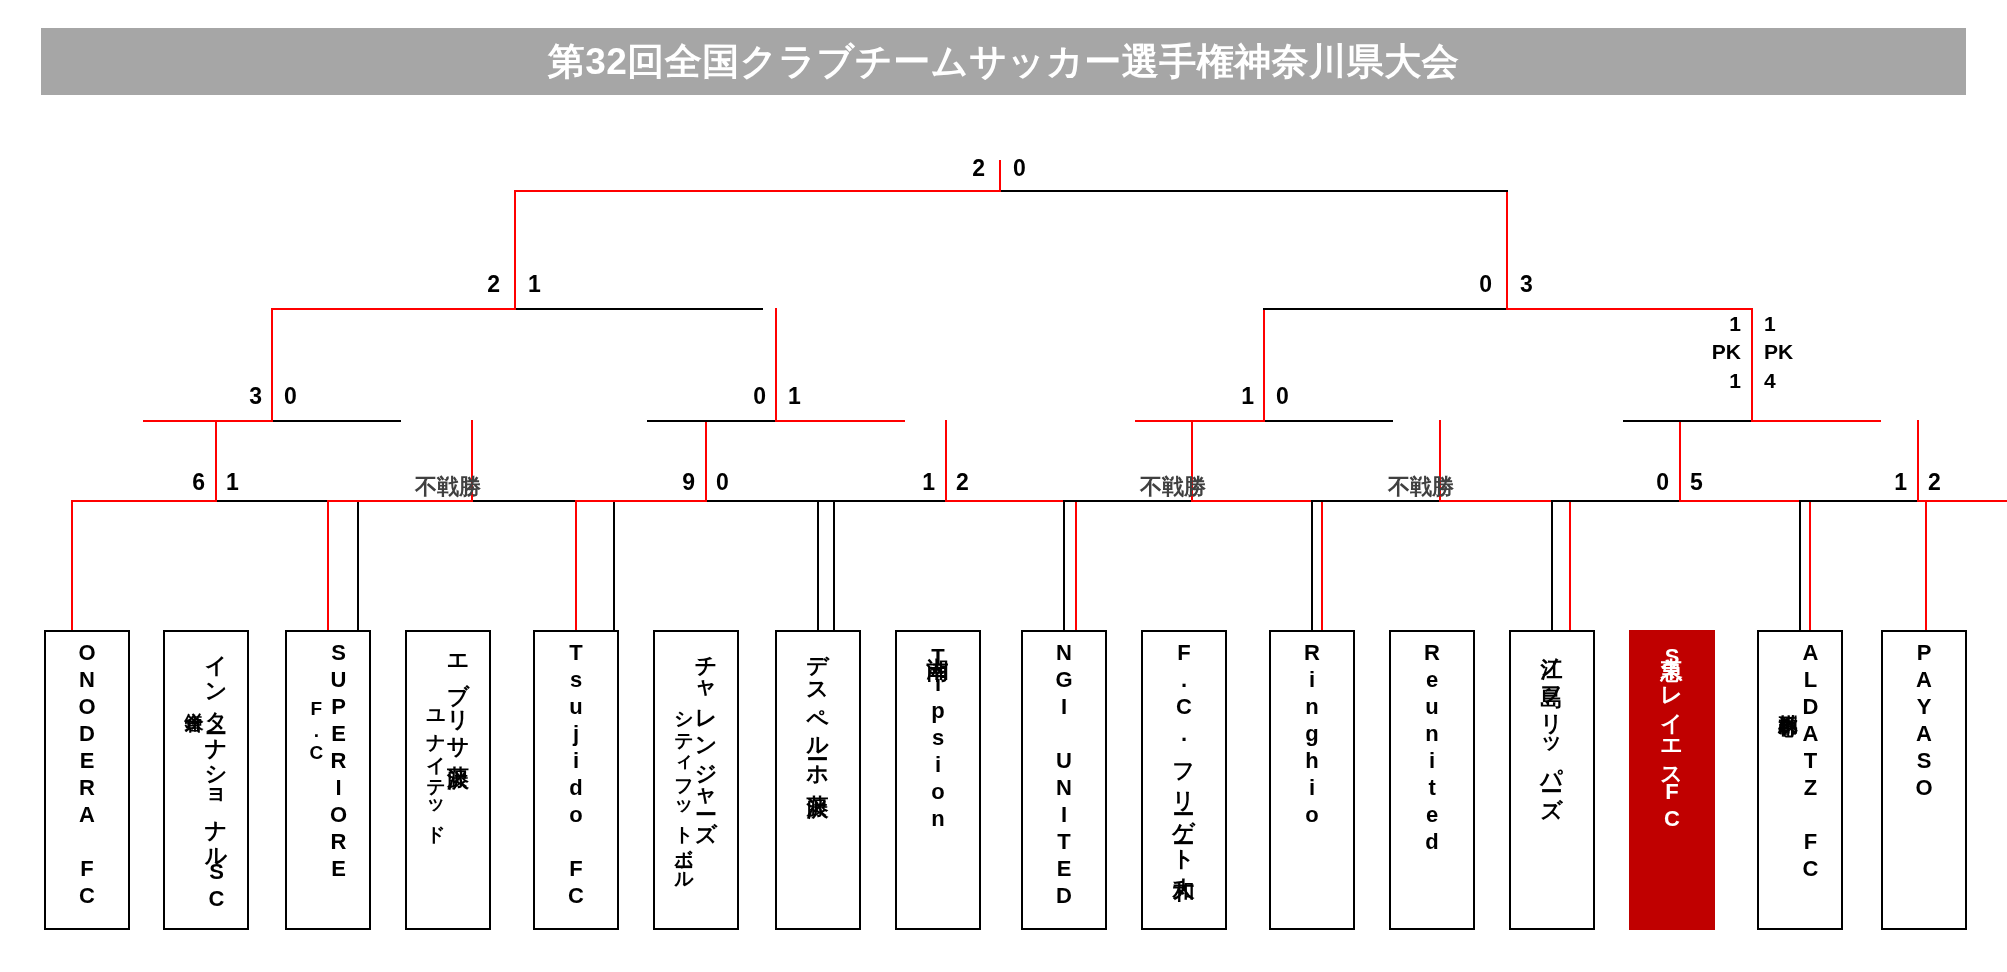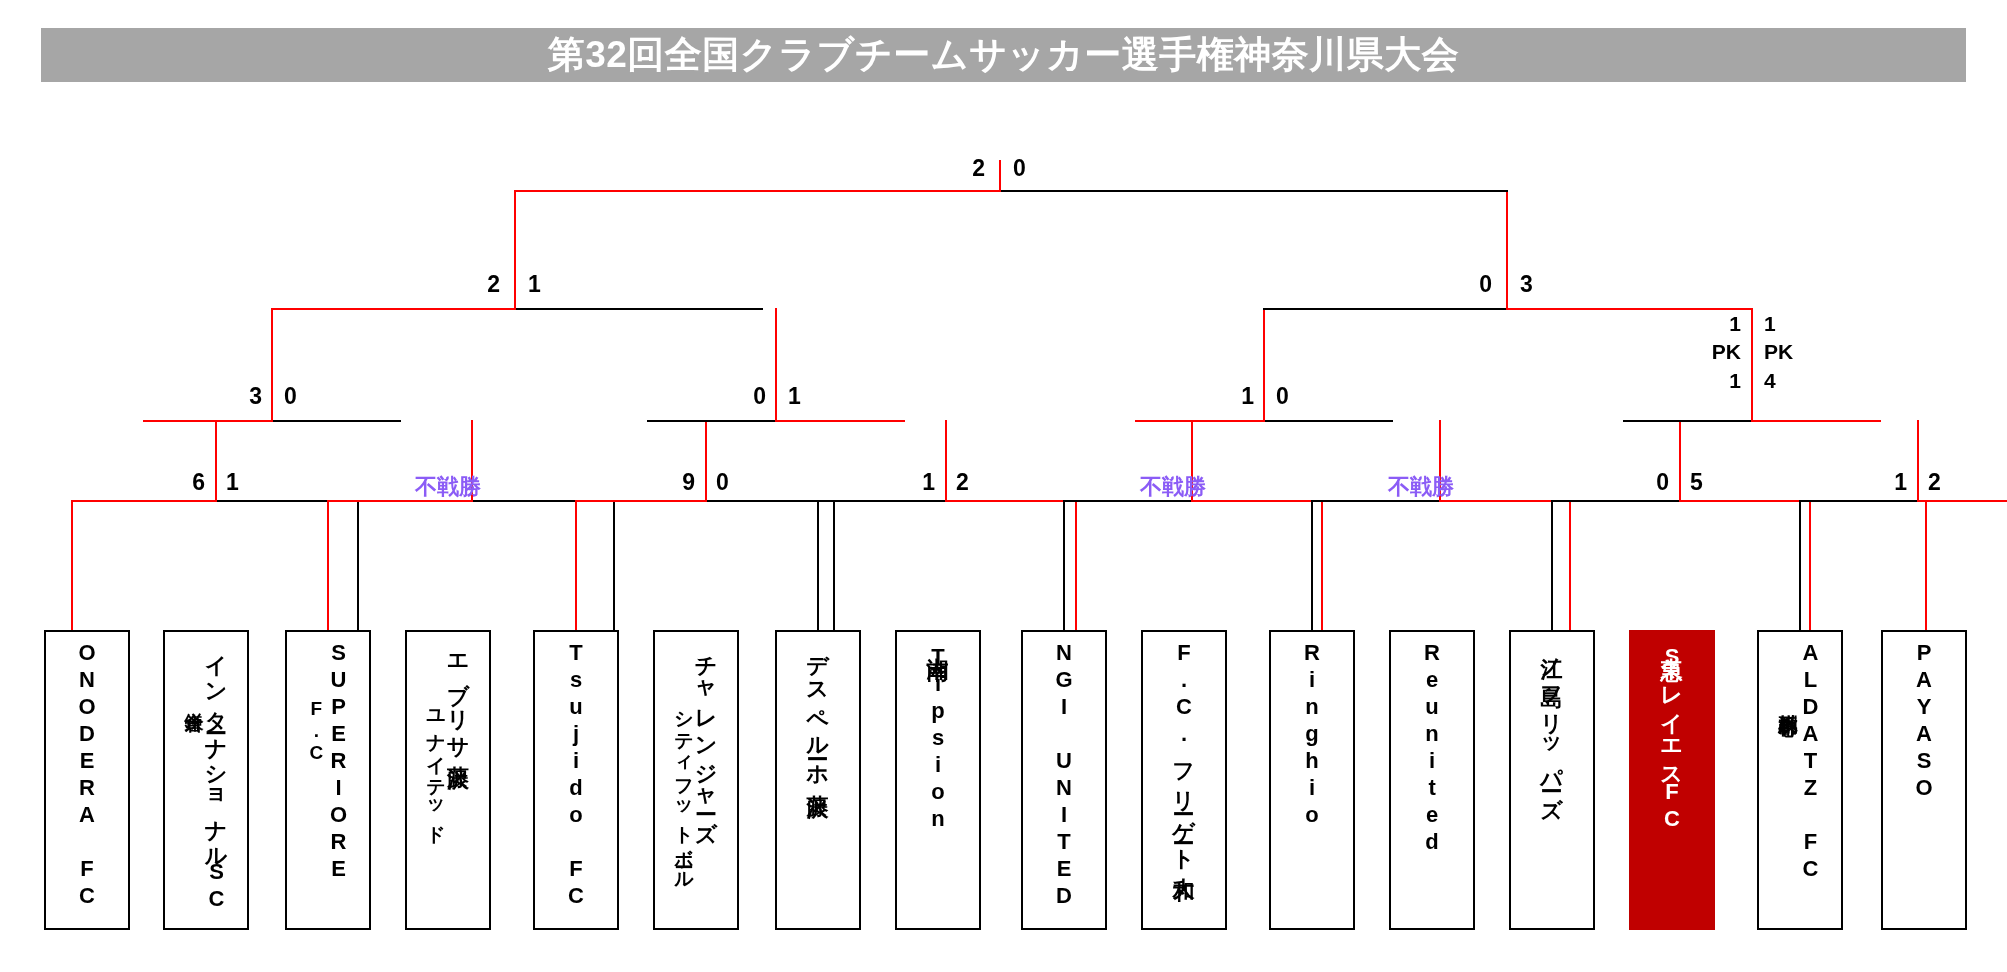--- a/index.html
+++ b/index.html
@@ -19,21 +19,21 @@
     height: 972px;
     background: #ffffff;
   }
 
   
   #title-banner {
     position: absolute;
     left: 41px;
     top: 28px;
     width: 1925px;
-    height: 54px;
+    height: 67px;
     background: #a6a6a6;
     display: flex;
     align-items: center;
     justify-content: center;
   }
   #title-text {
     color: #ffffff;
     font-size: 37px;
     font-weight: bold;
     letter-spacing: 0.5px;
@@ -61,21 +61,21 @@
   .score.r { text-align: right; }
   .score.l { text-align: left; }
   .score.pk {
     font-size: 21px;
     line-height: 1.35;
   }
   .walkover {
     position: absolute;
     font-size: 22px;
     font-weight: bold;
-    color: #8b5cf6;
+    color: #404040;
     white-space: nowrap;
   }
 
   
   .team-box {
     position: absolute;
     box-sizing: border-box;
     border: 2px solid #000000;
     background: #ffffff;
     width: 86px;

